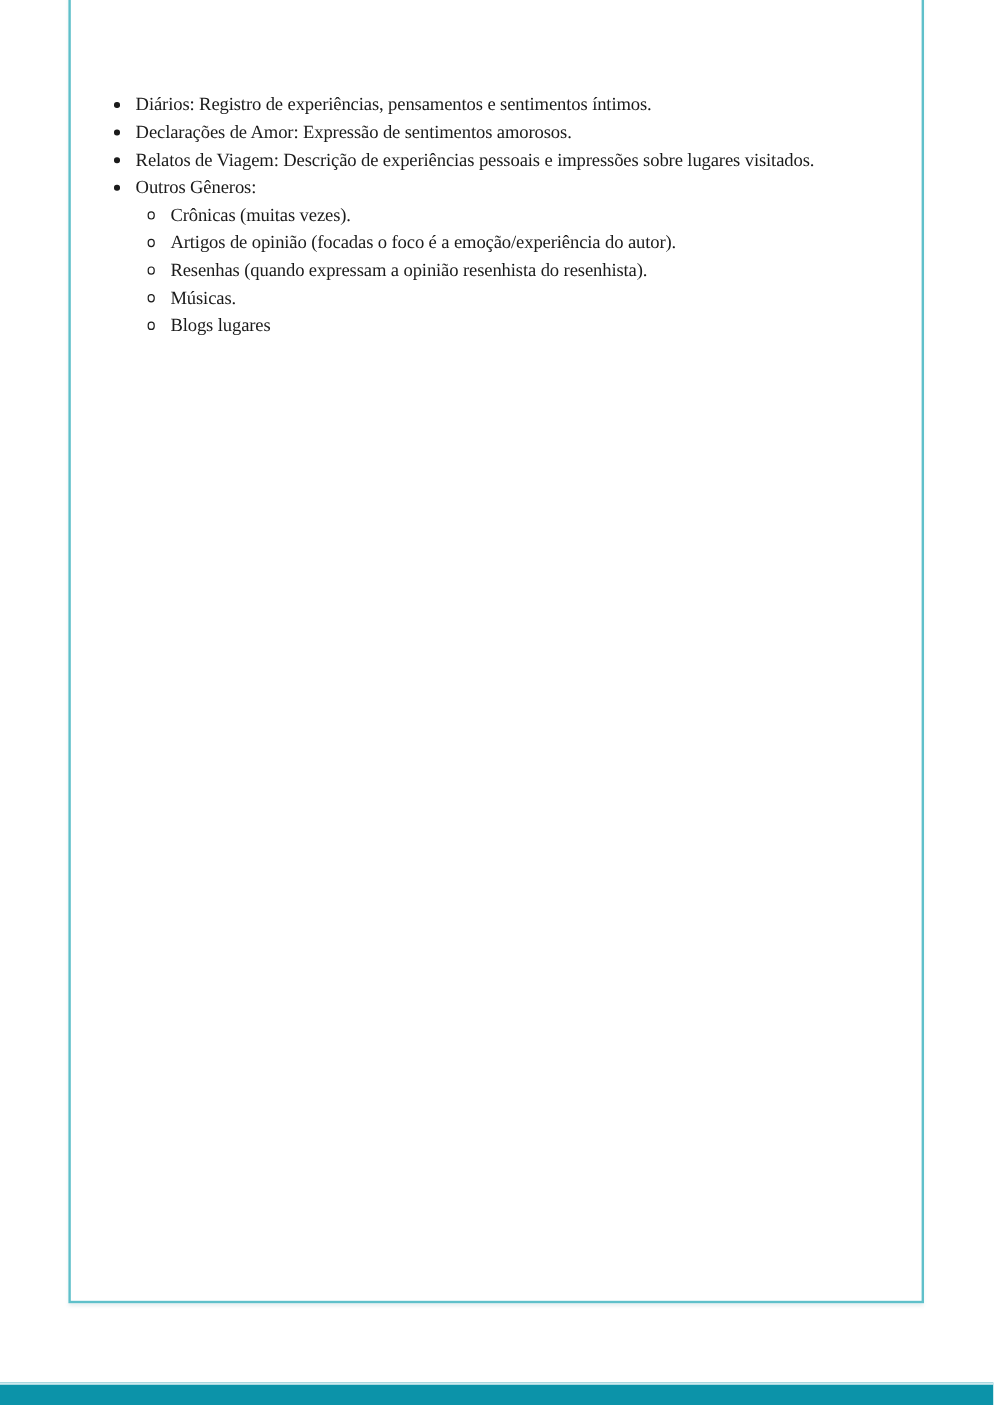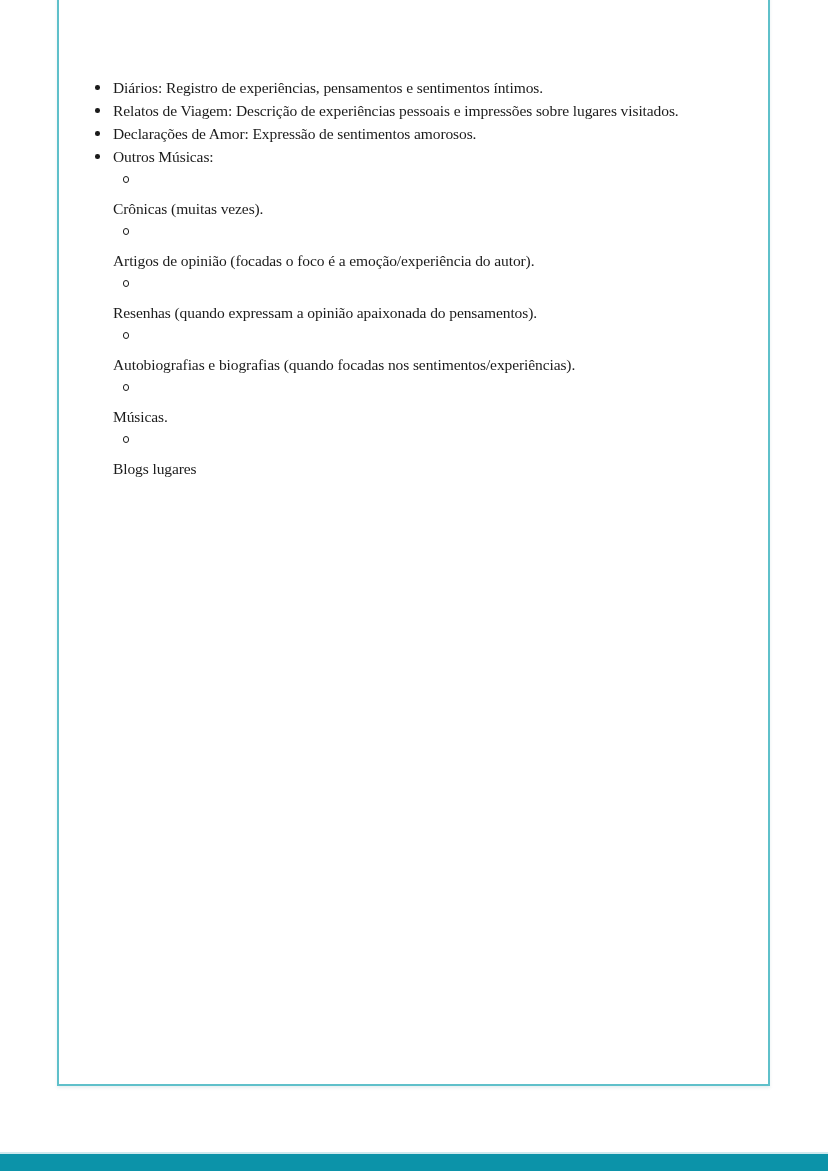--- a/index.html
+++ b/index.html
@@ -49,21 +49,21 @@
     width: 4.6px;
     height: 4.6px;
     border-radius: 50%;
     background: var(--text);
   }
   .li-text { flex: 1 1 auto; max-width: 655px; }
   .sub-list {
     list-style: none;
     padding: 0;
   }
-  .sub-list li { display: flex; flex-direction: column; }
+  .sub-list li { display: flex; }
   .gut2 {
     flex: 0 0 29px;
     position: relative;
   }
   .circle {
     position: absolute;
     left: 10px;
     top: 8.4px;
     width: 6.4px;
     height: 6.4px;
@@ -94,66 +94,60 @@
             <span class="dot"></span>
           </span>
         <span class="li-text">Diários: Registro de experiências, pensamentos e sentimentos íntimos.</span>
       </li>
 
 
       <li>
         <span class="gut1">
             <span class="dot"></span>
           </span>
-        <span class="li-text">Relatos de Viagem: Descrição de experiências pessoais e impressões sobre lugares visitados.</span>
+        <span class="li-text">Declarações de Amor: Expressão de sentimentos amorosos.</span>
       </li>
 
       <li>
         <span class="gut1">
             <span class="dot"></span>
           </span>
-        <span class="li-text">Declarações de Amor: Expressão de sentimentos amorosos.</span>
+        <span class="li-text">Relatos de Viagem: Descrição de experiências pessoais e impressões sobre lugares visitados.</span>
       </li>
 
 
       <li>
         <span class="gut1">
             <span class="dot"></span>
           </span>
         <span class="li-text">
-          <span>Outros Músicas:</span>
+          <span>Outros Gêneros:</span>
           <ul class="sub-list">
 
             <li>
               <span class="gut2">
                   <span class="circle"></span>
                 </span>
               <span class="li-text">Crônicas (muitas vezes).</span>
             </li>
 
             <li>
               <span class="gut2">
                   <span class="circle"></span>
                 </span>
               <span class="li-text">Artigos de opinião (focadas o foco é a emoção/experiência do autor).</span>
             </li>
 
             <li>
               <span class="gut2">
                   <span class="circle"></span>
                 </span>
-              <span class="li-text">Resenhas (quando expressam a opinião apaixonada do pensamentos).</span>
+              <span class="li-text">Resenhas (quando expressam a opinião resenhista do resenhista).</span>
             </li>
 
-            <li>
-              <span class="gut2">
-                  <span class="circle"></span>
-                </span>
-              <span class="li-text">Autobiografias e biografias (quando focadas nos sentimentos/experiências).</span>
-            </li>
 
             <li>
               <span class="gut2">
                   <span class="circle"></span>
                 </span>
               <span class="li-text">Músicas.</span>
             </li>
 
             <li>
               <span class="gut2">

